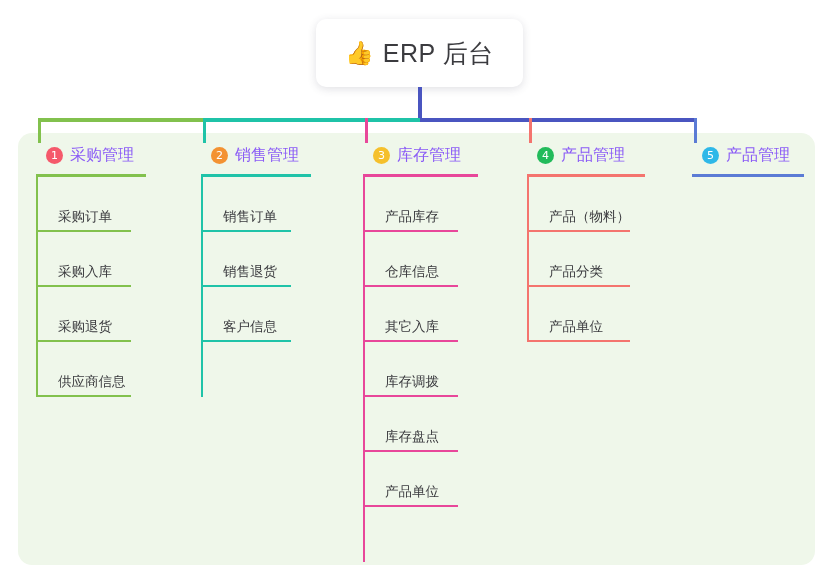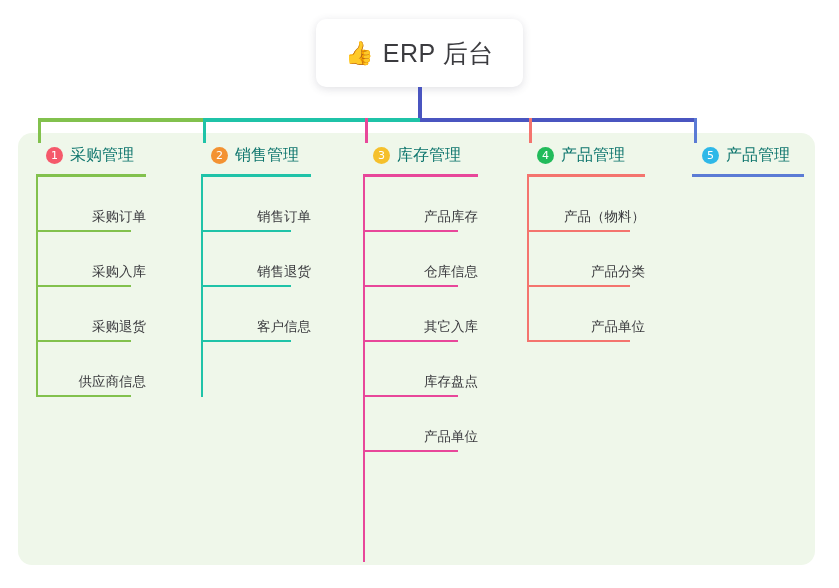--- a/index.html
+++ b/index.html
@@ -85,21 +85,21 @@
     border-radius: 50%;
     color: #ffffff;
     font-size: 11px;
     line-height: 17px;
     text-align: center;
     flex: 0 0 auto;
     font-family: "DejaVu Sans", sans-serif;
   }
   .col-title {
     font-size: 16px;
-    color: #0f766e;
+    color: #8b5cf6;
     white-space: nowrap;
   }
   .col-rule {
     height: 3px;
     margin-top: 7px;
   }
 
   .leaves {
     position: relative;
     margin-top: 0;
@@ -110,21 +110,20 @@
     top: 0;
     width: 2px;
   }
   .leaf {
     position: relative;
     height: 55px;
     box-sizing: border-box;
     display: flex;
     align-items: flex-end;
     padding-left: 22px;
-    justify-content: flex-end;
   }
   .leaf-text {
     font-size: 13.5px;
     color: #3a3a3e;
     white-space: nowrap;
     padding-bottom: 6px;
   }
   .leaf-rule {
     position: absolute;
     left: 0;
@@ -219,20 +218,24 @@
           </div>
           <div class="leaf">
             <span class="leaf-text">仓库信息</span>
             <div class="leaf-rule" style="width: 95px; background: rgb(232, 71, 154);"></div>
           </div>
           <div class="leaf">
             <span class="leaf-text">其它入库</span>
             <div class="leaf-rule" style="width: 95px; background: rgb(232, 71, 154);"></div>
           </div>
           <div class="leaf">
+            <span class="leaf-text">库存调拨</span>
+            <div class="leaf-rule" style="width: 95px; background: rgb(232, 71, 154);"></div>
+          </div>
+          <div class="leaf">
             <span class="leaf-text">库存盘点</span>
             <div class="leaf-rule" style="width: 95px; background: rgb(232, 71, 154);"></div>
           </div>
           <div class="leaf">
             <span class="leaf-text">产品单位</span>
             <div class="leaf-rule" style="width: 95px; background: rgb(232, 71, 154);"></div>
           </div>
         </div>
       </div>
       <div class="column" style="left: 527px;">

